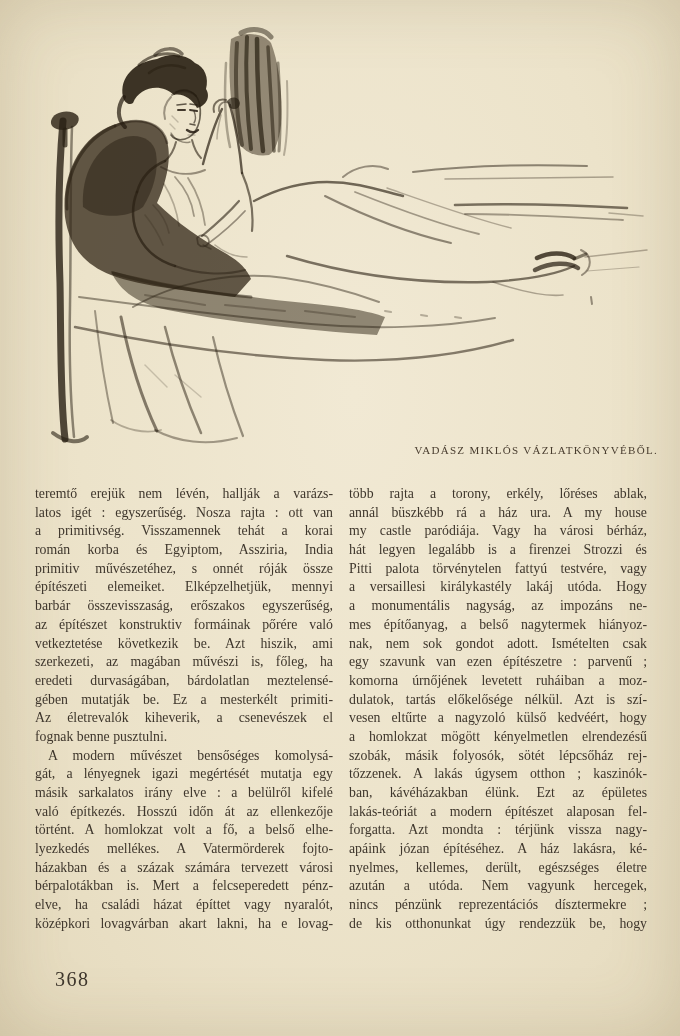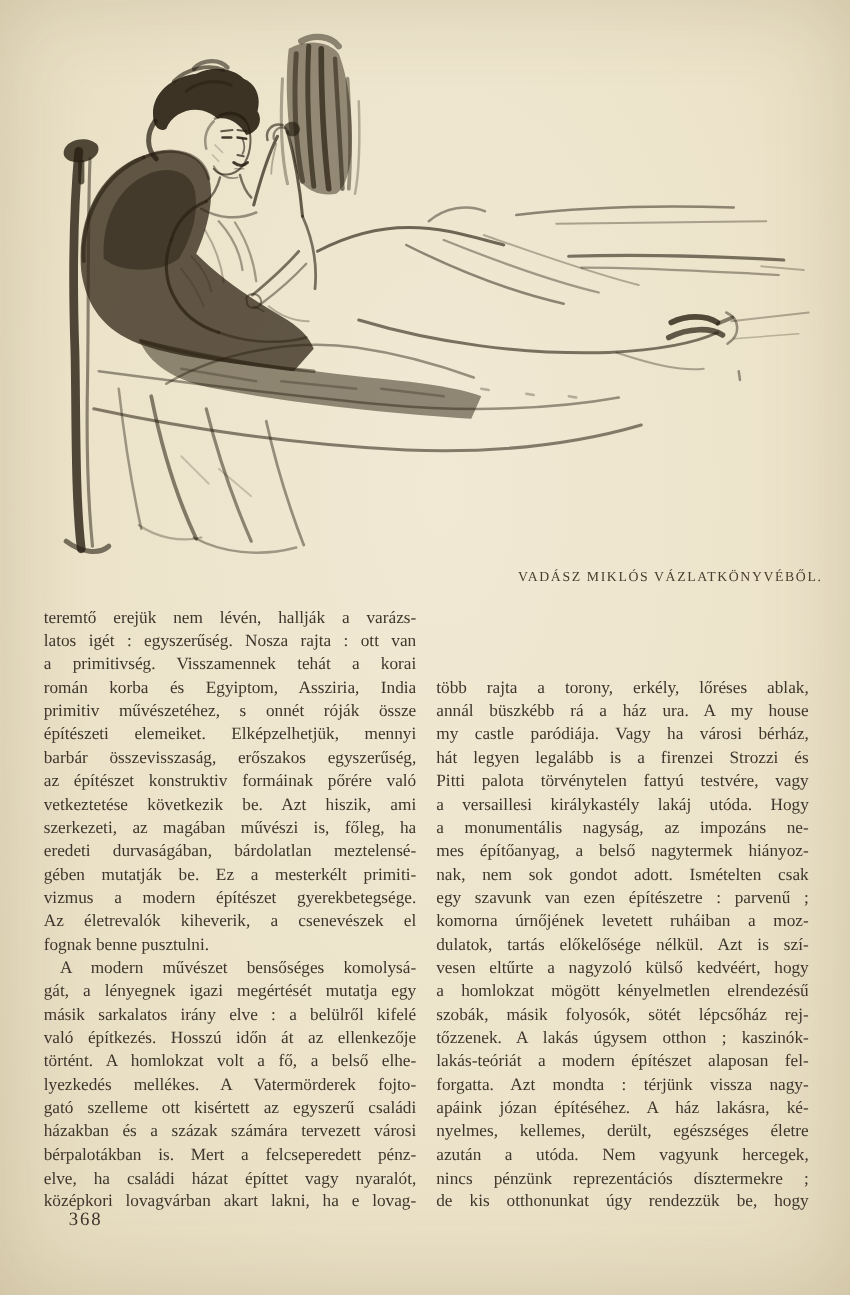--- a/index.html
+++ b/index.html
@@ -5,37 +5,37 @@
   html,body { margin:0; padding:0; background:#cfc6ad; }
   .page {
     position:relative; width:680px; height:1036px; overflow:hidden;
     background: radial-gradient(ellipse at 52% 38%, #f1e9d4 0%, #ece3ca 55%, #e4d9bc 100%);
     box-shadow: inset 0 0 70px rgba(115,95,55,0.20);
     font-family:"Liberation Serif", serif;
   }
   .sketch { position:absolute; left:25px; top:5px; width:640px; height:445px; }
   .caption {
     position:absolute; top:444px; right:22px;
-    font-size:11px; letter-spacing:1.3px; color:#483c2e; white-space:nowrap;margin-top:12px;
+    font-size:11px; letter-spacing:1.3px; color:#483c2e; white-space:nowrap;
   }
   .columns {
     position:absolute; left:35px; top:485px; width:612px;
-    display:flex; gap:16px; color:#3e362c;align-items:flex-end;
+    display:flex; gap:16px; color:#3e362c;
   }
   .col { width:298px; font-size:13.8px; line-height:18.7px; }
   .para { margin:0; }
   .tline {
     height:18.7px; overflow:hidden; white-space:nowrap;
     text-align:justify; text-align-last:justify; -moz-text-align-last:justify;
   }
   .para.indent .tline:first-child { text-indent:13px; }
   .para.pend .tline:last-child { text-align-last:left; -moz-text-align-last:left; }
   .pagenum {
     position:absolute; left:55px; top:968px;
-    font-size:15px; letter-spacing:1.5px; color:#3e362c;
+    font-size:20px; letter-spacing:1.5px; color:#3e362c;
   }
 </style>
 </head>
 <body>
 
 <div class="page">
 
   <svg class="sketch" viewBox="0 0 640 445" fill="none" stroke-linecap="round" stroke-linejoin="round">
 
     <g stroke="#2e2617">
@@ -174,32 +174,30 @@
           <div class="tline">a primitivség. Visszamennek tehát a korai</div>
           <div class="tline">román korba és Egyiptom, Assziria, India</div>
           <div class="tline">primitiv művészetéhez, s onnét róják össze</div>
           <div class="tline">építészeti elemeiket. Elképzelhetjük, mennyi</div>
           <div class="tline">barbár összevisszaság, erőszakos egyszerűség,</div>
           <div class="tline">az építészet konstruktiv formáinak pőrére való</div>
           <div class="tline">vetkeztetése következik be. Azt hiszik, ami</div>
           <div class="tline">szerkezeti, az magában művészi is, főleg, ha</div>
           <div class="tline">eredeti durvaságában, bárdolatlan meztelensé-</div>
           <div class="tline">gében mutatják be. Ez a mesterkélt primiti-</div>
-          <div class="tline">vizmus a modern építészet gyerekbetegsége.</div>
           <div class="tline">Az életrevalók kiheverik, a csenevészek el</div>
           <div class="tline">fognak benne pusztulni.</div>
         </div>
         <div class="para indent">
           <div class="tline">A modern művészet bensőséges komolysá-</div>
           <div class="tline">gát, a lényegnek igazi megértését mutatja egy</div>
           <div class="tline">másik sarkalatos irány elve : a belülről kifelé</div>
           <div class="tline">való építkezés. Hosszú időn át az ellenkezője</div>
           <div class="tline">történt. A homlokzat volt a fő, a belső elhe-</div>
           <div class="tline">lyezkedés mellékes. A Vatermörderek fojto-</div>
-          <div class="tline">gató szelleme ott kisértett az egyszerű családi</div>
           <div class="tline">házakban és a százak számára tervezett városi</div>
           <div class="tline">bérpalotákban is. Mert a felcseperedett pénz-</div>
           <div class="tline">elve, ha családi házat építtet vagy nyaralót,</div>
           <div class="tline">középkori lovagvárban akart lakni, ha e lovag-</div>
         </div>
       </div>
     <div class="col">
         <div class="para">
           <div class="tline">több rajta a torony, erkély, lőréses ablak,</div>
           <div class="tline">annál büszkébb rá a ház ura. A my house</div>
@@ -210,20 +208,21 @@
           <div class="tline">a monumentális nagyság, az impozáns ne-</div>
           <div class="tline">mes építőanyag, a belső nagytermek hiányoz-</div>
           <div class="tline">nak, nem sok gondot adott. Ismételten csak</div>
           <div class="tline">egy szavunk van ezen építészetre : parvenű ;</div>
           <div class="tline">komorna úrnőjének levetett ruháiban a moz-</div>
           <div class="tline">dulatok, tartás előkelősége nélkül. Azt is szí-</div>
           <div class="tline">vesen eltűrte a nagyzoló külső kedvéért, hogy</div>
           <div class="tline">a homlokzat mögött kényelmetlen elrendezésű</div>
           <div class="tline">szobák, másik folyosók, sötét lépcsőház rej-</div>
           <div class="tline">tőzzenek. A lakás úgysem otthon ; kaszinók-</div>
+          <div class="tline">ban, kávéházakban élünk. Ezt az épületes</div>
           <div class="tline">lakás-teóriát a modern építészet alaposan fel-</div>
           <div class="tline">forgatta. Azt mondta : térjünk vissza nagy-</div>
           <div class="tline">apáink józan építéséhez. A ház lakásra, ké-</div>
           <div class="tline">nyelmes, kellemes, derült, egészséges életre</div>
           <div class="tline">azután a utóda. Nem vagyunk hercegek,</div>
           <div class="tline">nincs pénzünk reprezentációs dísztermekre ;</div>
           <div class="tline">de kis otthonunkat úgy rendezzük be, hogy</div>
         </div>
       </div>
   </div>

